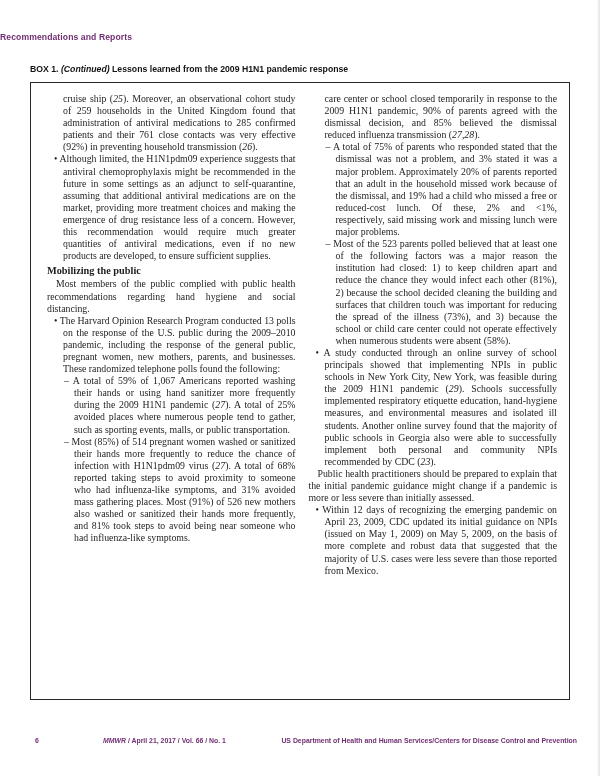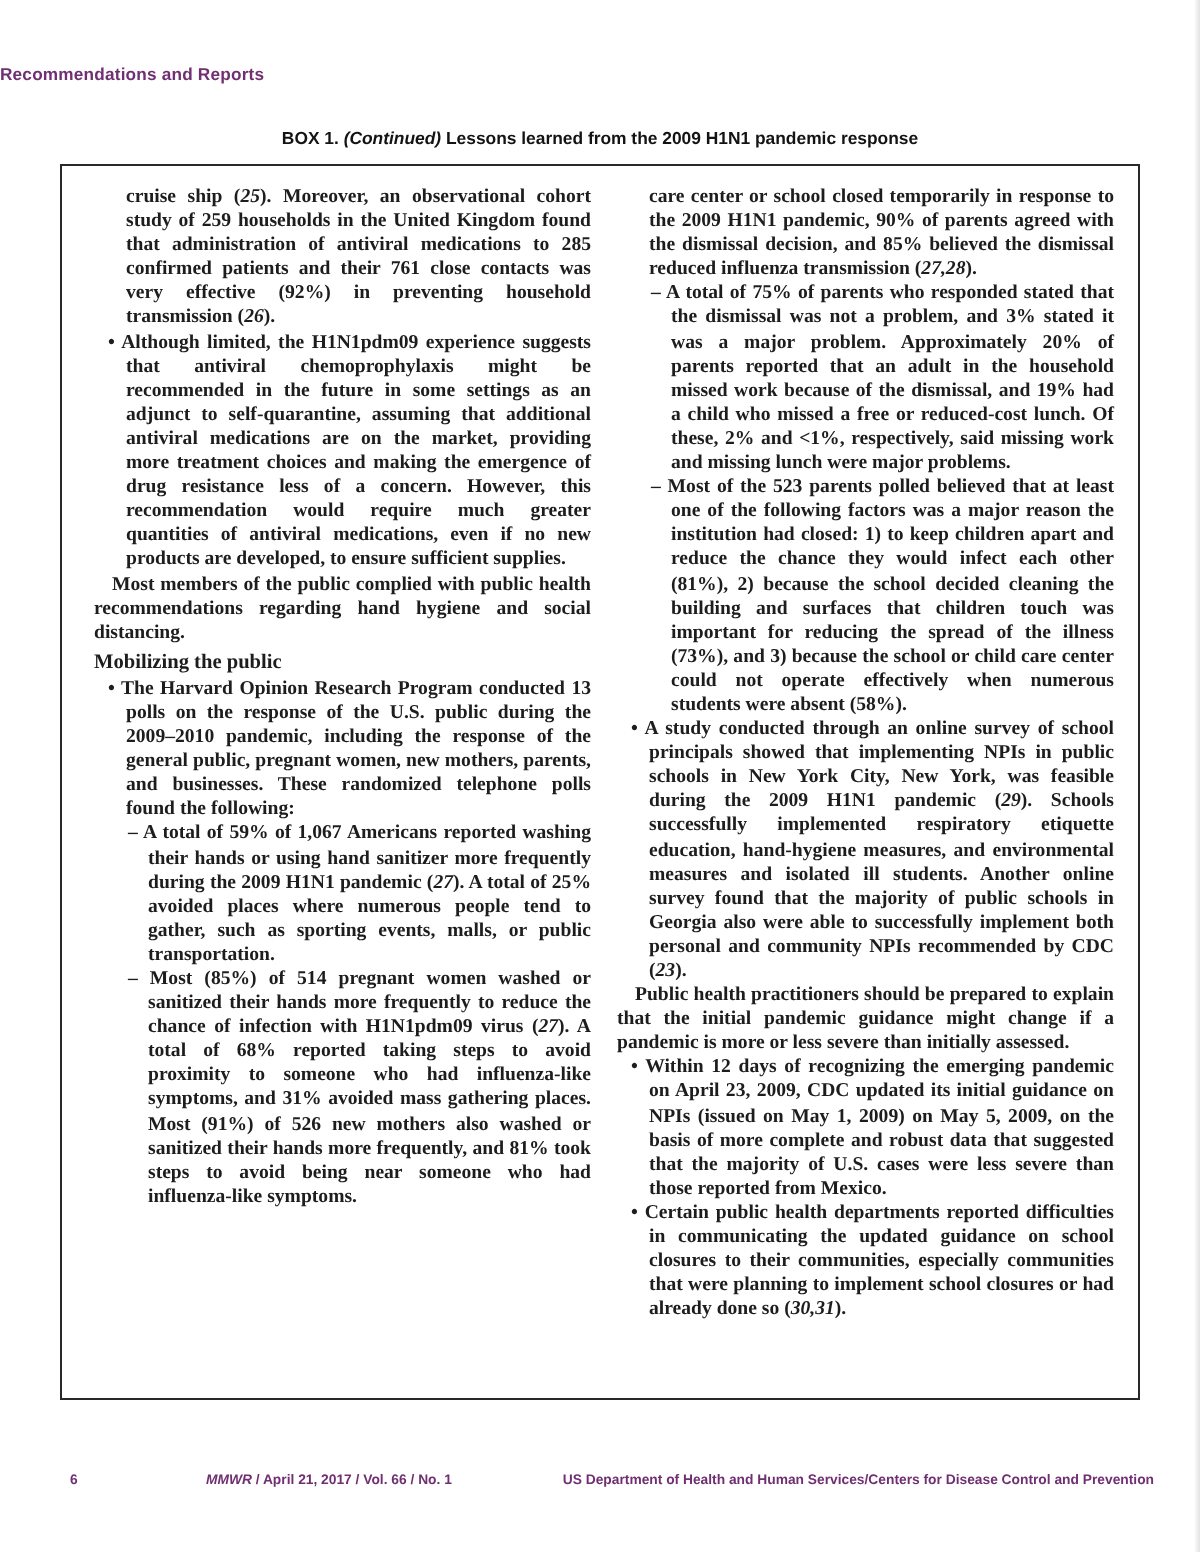--- a/index.html
+++ b/index.html
@@ -14,34 +14,33 @@
   }
   .running-head {
     position:absolute; top:32px; left:0; width:100%; text-align:left;
     font-family:"Liberation Sans", sans-serif; font-size:8.6px; font-weight:600;
     letter-spacing:.1px;
   }
   .box-label {
     position:absolute; top:64px; left:30px; right:30px;
     font-family:"Liberation Sans", sans-serif; font-size:8.7px; font-weight:bold;
     color:#141214;
-    text-align:center;
   }
   .box-label .cont { font-style:italic; }
   .box {
     position:absolute; top:82px; left:30px; width:540px; height:618px;
     border:1.5px solid #2a2729; background:#fff;
     padding:10px 12px 0 16px;
     display:flex; gap:13px; overflow:hidden;
   }
   .col {
     flex:1 1 0; font-size:9.8px; line-height:12.1px; text-align:justify;
     text-justify:inter-word;
   }
-  .blk { margin:0;font-weight:bold; }
+  .blk { margin:0; }
   .blk.continuation { padding-left:16px; }
   .blk.paragraph { text-indent:9px; }
   .blk.bullet { padding-left:16px; text-indent:-9px; }
   .blk.dash { padding-left:27px; text-indent:-10px; }
   .blk.heading {
     font-weight:bold; font-size:10.3px; text-align:left;
     margin-top:3px; margin-bottom:1px; text-indent:0;
   }
   .footer {
     position:absolute; top:737px; left:0; width:600px; height:12px;
@@ -58,34 +57,33 @@
 <div class="running-head accent">Recommendations and Reports</div>
 
 <div class="box-label">
   <span>BOX 1. </span><span class="cont">(Continued)</span><span> Lessons learned from the 2009 H1N1 pandemic response</span>
 </div>
 
 <div class="box">
   <div class="col">
       <div class="blk continuation">cruise ship (<i>25</i>). Moreover, an observational cohort study of 259 households in the United Kingdom found that administration of antiviral medications to 285 confirmed patients and their 761 close contacts was very effective (92%) in preventing household transmission (<i>26</i>).</div>
       <div class="blk bullet">• Although limited, the H1N1pdm09 experience suggests that antiviral chemoprophylaxis might be recommended in the future in some settings as an adjunct to self-quarantine, assuming that additional antiviral medications are on the market, providing more treatment choices and making the emergence of drug resistance less of a concern. However, this recommendation would require much greater quantities of antiviral medications, even if no new products are developed, to ensure sufficient supplies.</div>
+      <div class="blk heading">Mobilizing the public</div>
       <div class="blk paragraph">Most members of the public complied with public health recommendations regarding hand hygiene and social distancing.</div>
-      <div class="blk heading">Mobilizing the public</div>
       <div class="blk bullet">• The Harvard Opinion Research Program conducted 13 polls on the response of the U.S. public during the 2009–2010 pandemic, including the response of the general public, pregnant women, new mothers, parents, and businesses. These randomized telephone polls found the following:</div>
       <div class="blk dash">– A total of 59% of 1,067 Americans reported washing their hands or using hand sanitizer more frequently during the 2009 H1N1 pandemic (<i>27</i>). A total of 25% avoided places where numerous people tend to gather, such as sporting events, malls, or public transportation.</div>
       <div class="blk dash">– Most (85%) of 514 pregnant women washed or sanitized their hands more frequently to reduce the chance of infection with H1N1pdm09 virus (<i>27</i>). A total of 68% reported taking steps to avoid proximity to someone who had influenza-like symptoms, and 31% avoided mass gathering places. Most (91%) of 526 new mothers also washed or sanitized their hands more frequently, and 81% took steps to avoid being near someone who had influenza-like symptoms.</div>
     </div>
   <div class="col">
       <div class="blk continuation">care center or school closed temporarily in response to the 2009 H1N1 pandemic, 90% of parents agreed with the dismissal decision, and 85% believed the dismissal reduced influenza transmission (<i>27,28</i>).</div>
       <div class="blk dash">– A total of 75% of parents who responded stated that the dismissal was not a problem, and 3% stated it was a major problem. Approximately 20% of parents reported that an adult in the household missed work because of the dismissal, and 19% had a child who missed a free or reduced-cost lunch. Of these, 2% and &lt;1%, respectively, said missing work and missing lunch were major problems.</div>
       <div class="blk dash">– Most of the 523 parents polled believed that at least one of the following factors was a major reason the institution had closed: 1) to keep children apart and reduce the chance they would infect each other (81%), 2) because the school decided cleaning the building and surfaces that children touch was important for reducing the spread of the illness (73%), and 3) because the school or child care center could not operate effectively when numerous students were absent (58%).</div>
       <div class="blk bullet">• A study conducted through an online survey of school principals showed that implementing NPIs in public schools in New York City, New York, was feasible during the 2009 H1N1 pandemic (<i>29</i>). Schools successfully implemented respiratory etiquette education, hand-hygiene measures, and environmental measures and isolated ill students. Another online survey found that the majority of public schools in Georgia also were able to successfully implement both personal and community NPIs recommended by CDC (<i>23</i>).</div>
       <div class="blk paragraph">Public health practitioners should be prepared to explain that the initial pandemic guidance might change if a pandemic is more or less severe than initially assessed.</div>
       <div class="blk bullet">• Within 12 days of recognizing the emerging pandemic on April 23, 2009, CDC updated its initial guidance on NPIs (issued on May 1, 2009) on May 5, 2009, on the basis of more complete and robust data that suggested that the majority of U.S. cases were less severe than those reported from Mexico.</div>
-      <div class="blk bullet">• Certain public health departments reported difficulties in communicating the updated guidance on school closures to their communities, especially communities that were planning to implement school closures or had already done so (<i>30,31</i>).</div>
     </div>
 </div>
 
 <div class="footer accent">
   <span class="pnum">6</span>
   <span class="center"><i>MMWR</i><span> / April 21, 2017 / Vol. 66 / No. 1</span></span>
   <span class="agency">US Department of Health and Human Services/Centers for Disease Control and Prevention</span>
 </div>
 
 <div class="page-edge-right"></div>

